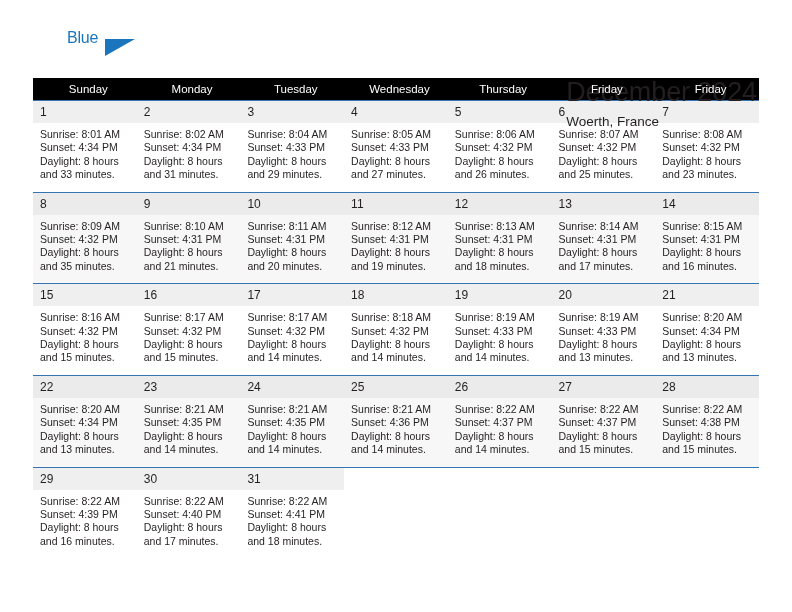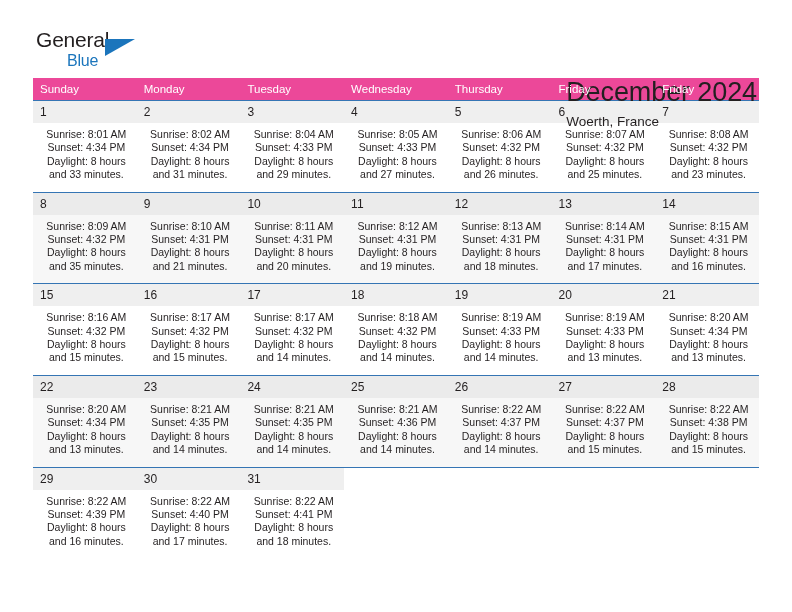--- a/index.html
+++ b/index.html
@@ -80,25 +80,25 @@
   }
 
   
   .calendar {
     width: 726px;
     border-collapse: collapse;
     table-layout: fixed;
   }
 
   .calendar th {
-    background: #ec4899;
+    background: #000000;
     color: #ffffff;
     font-size: 11.5px;
     font-weight: normal;
-    text-align: left;
+    text-align: center;
     padding: 5px 0 5px 7px;
     height: 21px;
     line-height: 12px;
   }
 
   .calendar td {
     vertical-align: top;
     padding: 0;
     width: 103.7px;
     border-top: 1.3px solid #3575b4;
@@ -116,40 +116,38 @@
     padding: 5px 0 4px 7px;
     background: #efefef;
   }
   tr.week-alt .daynum {
     background: #ebebeb;
   }
   td.empty .daynum { background: transparent; }
 
   .cell-body {
     padding: 5px 4px 10px 7px;
-    text-align: center;
   }
   .cell-line {
     font-size: 10.5px;
     color: #231f20;
     line-height: 13.4px;
     white-space: nowrap;
   }
 
   td.empty .cell-body { min-height: 0; }
 </style>
 </head>
 <body>
 
 <div class="page">
 
   <div class="top-bar">
 
     <div class="logo">
-      <span class="logo-general">General</span>
       <span class="logo-triangle"></span>
       <span class="logo-blue">Blue</span>
     </div>
 
     <div class="title-block">
       <div class="cal-title">December 2024</div>
       <div class="cal-subtitle">Woerth, France</div>
     </div>
 
   </div>

